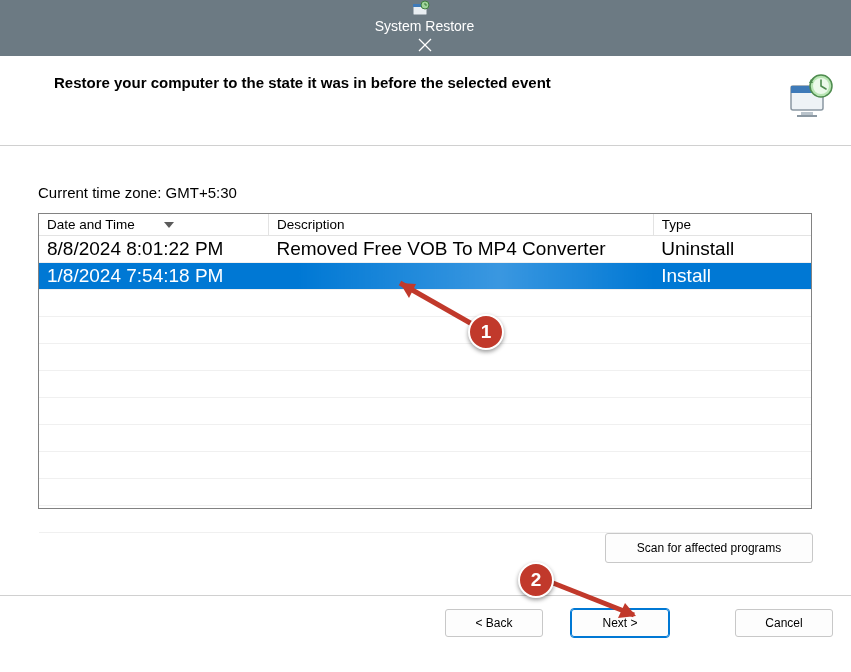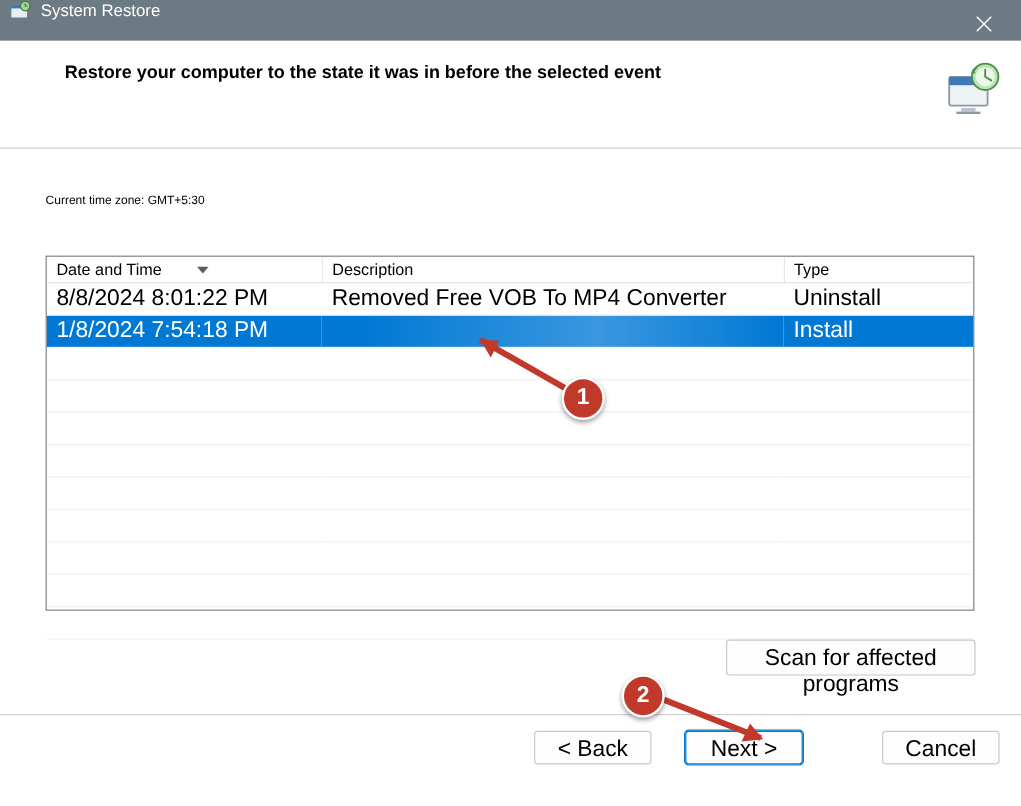--- a/index.html
+++ b/index.html
@@ -1,52 +1,52 @@
 <!DOCTYPE html>
 <html><head>
   <meta charset="utf-8">
   <style>
     * { box-sizing: border-box; margin: 0; padding: 0; font-family: "Segoe UI", Tahoma, sans-serif; }
     body { width: 851px; height: 672px; background: #fff; overflow: hidden; }
 
     
-    .titlebar { height: 34px; background: #6c7a83; display: flex; padding: 0 10px 0 8px; }
+    .titlebar { height: 56px; background: #6c7a83; display: flex; align-items: center; padding: 0 10px 0 8px; flex-direction: column; }
     .titlebar-icon { width: 18px; height: 18px; margin-right: 8px; }
     .titlebar-title { color: #fff; font-size: 14px; flex: 1; }
     .titlebar-close { width: 42px; height: 40px; display: flex; align-items: center; justify-content: center; cursor: pointer; }
 
     
     .header-panel { height: 90px; background: #fff; border-bottom: 1px solid #d0d0d0; position: relative; padding: 18px 22px; }
     .header-title { font-size: 15px; font-weight: 600; color: #000; margin-left: 32px; }
     .header-icon { position: absolute; right: 16px; top: 16px; width: 48px; height: 48px; }
 
     
     .main { padding: 38px 38px 14px 38px; }
-    .timezone { font-size: 10px; color: #000; margin-bottom: 40px; }
+    .timezone { font-size: 15px; color: #000; margin-bottom: 12px; }
 
     
     .table-wrap { border: 1px solid #828282; width: 774px; height: 296px; background: #fff; }
     table { border-collapse: collapse; width: 100%; }
     thead th { text-align: left; font-weight: 400; font-size: 13.5px; padding: 3px 8px; background: #fff; border-bottom: 1px solid #e3e3e3; border-right: 1px solid #e3e3e3; position: relative; }
     thead th:last-child { border-right: none; }
     .sort-chev { position: absolute; top: 2px; left: 125px; }
     tbody td { font-size: 19px; padding: 2px 8px; border-bottom: 1px solid #f0f0f0; height: 23px; }
     tbody tr.row-selected td { background: #0078d4; color: #fff; }
     tbody tr.row-selected td.col-desc-selgrad {
       background: linear-gradient(to right, #0078d4 0%, #0078d4 8%, #3a97e0 60%, #0078d4 100%);
     }
     tbody tr.row-empty td { color: transparent; }
 
     .col-date { width: 230px; }
     .col-desc { width: 386px; }
     .col-type { width: 158px; }
 
     
     .scan-row { margin-top: 24px; display: flex; justify-content: flex-end; padding-right: 0; }
-    .btn { background: #fdfdfd; border: 1px solid #c8c8c8; border-radius: 3px; font-size: 19px; padding: 4px 14px; cursor: pointer; min-height: 28px; }
+    .btn { background: #fdfdfd; border: 1px solid #c8c8c8; border-radius: 3px; font-size: 12px; padding: 4px 14px; cursor: pointer; min-height: 28px; }
     .btn-scan { width: 208px; height: 30px; }
 
     
     .bottom-sep { border-top: 1px solid #d0d0d0; margin-top: 18px; }
     .bottom-row { height: 54px; display: flex; align-items: center; justify-content: flex-end; gap: 28px; padding-right: 18px; }
     .btn-nav { width: 98px; height: 28px; }
     .btn-nav.next { border: 1px solid #0078d4; outline: 1px solid #0078d4; }
 
     
     .annot { position: absolute; pointer-events: none; }

